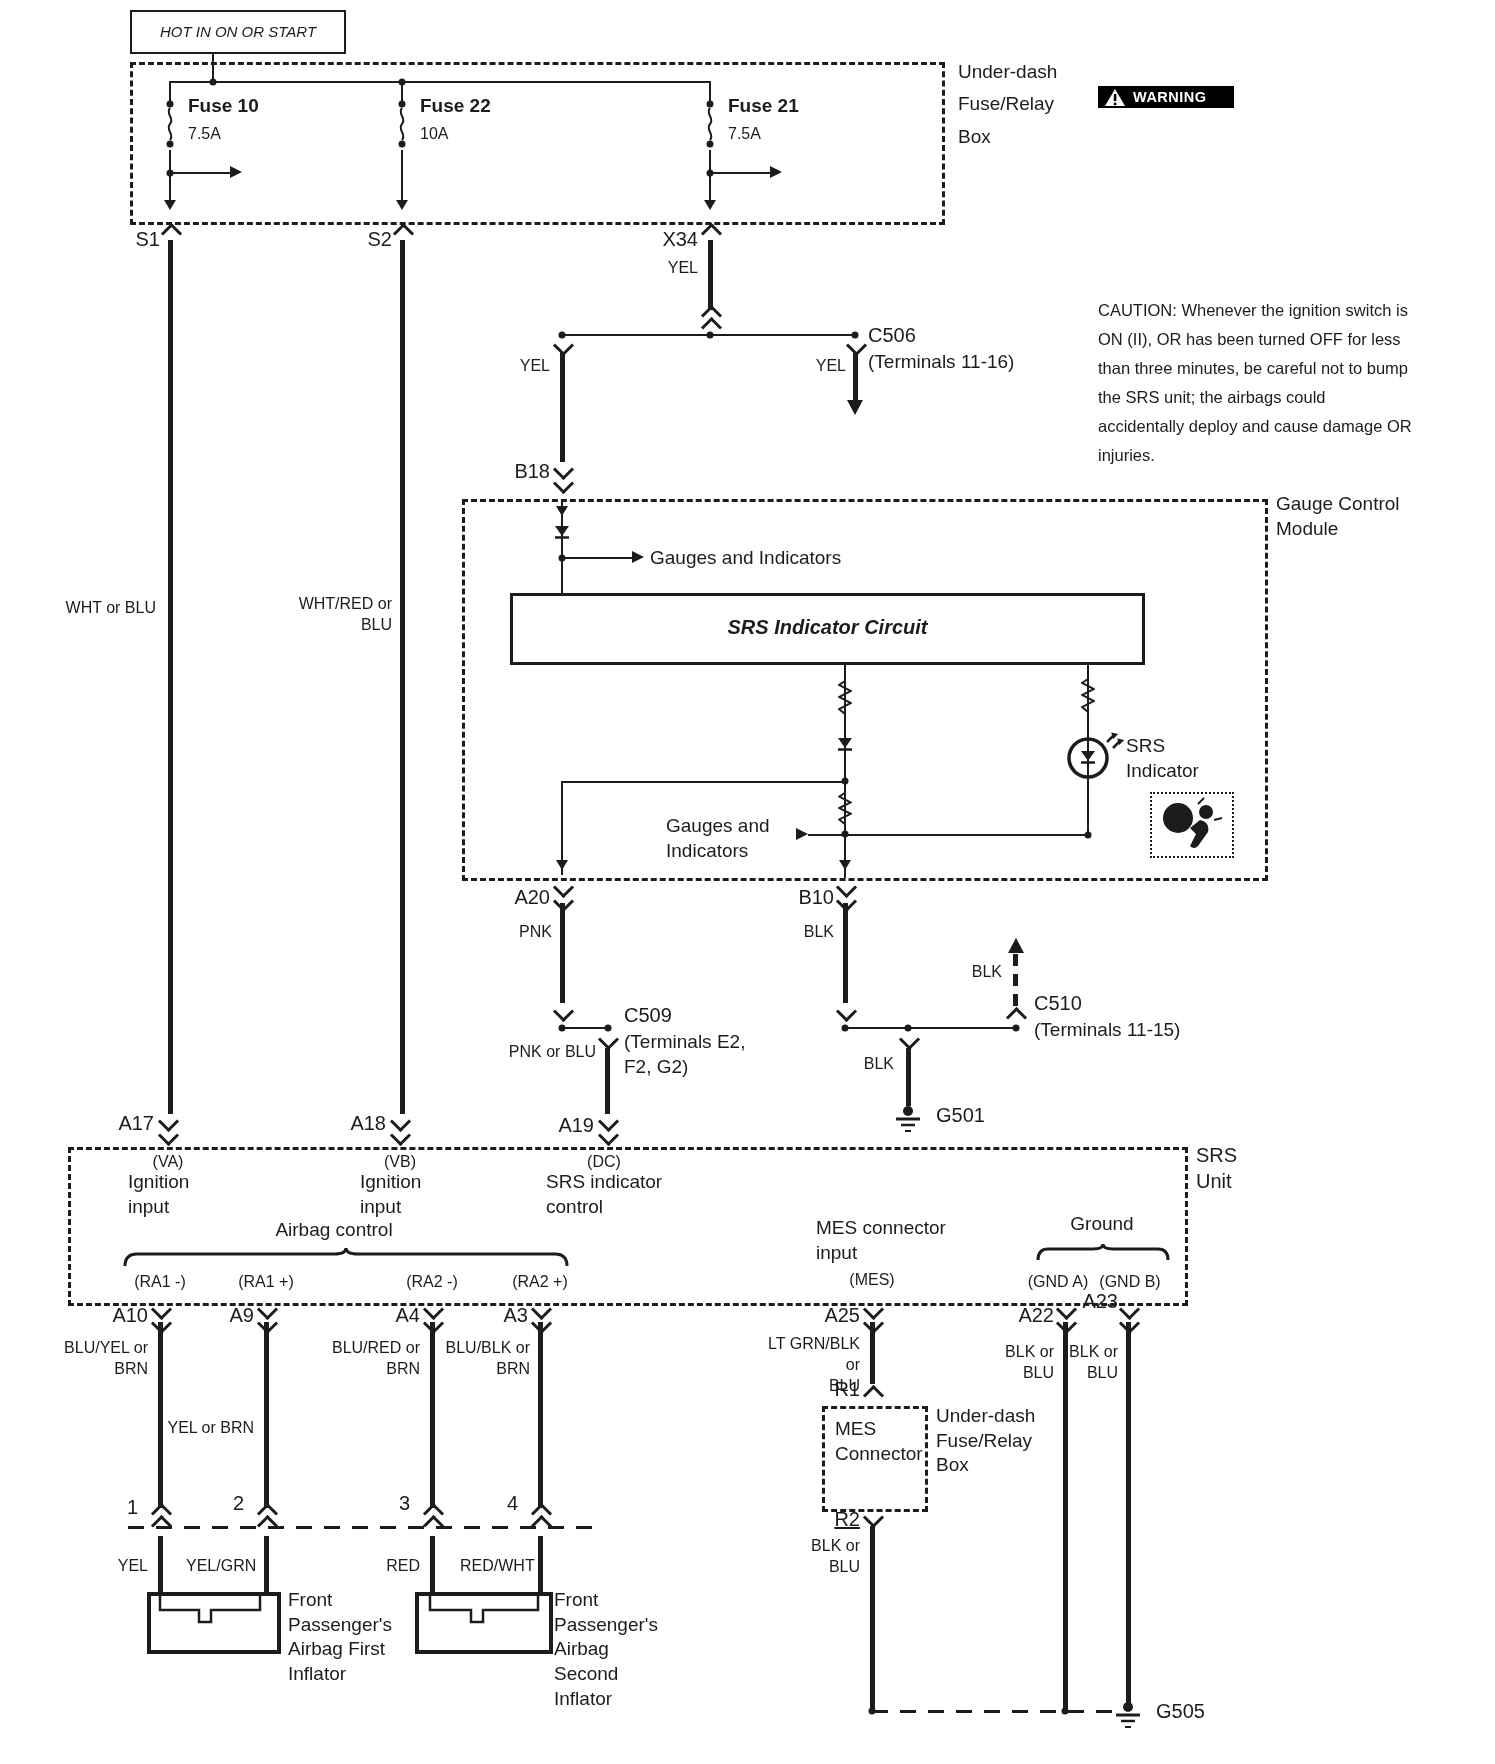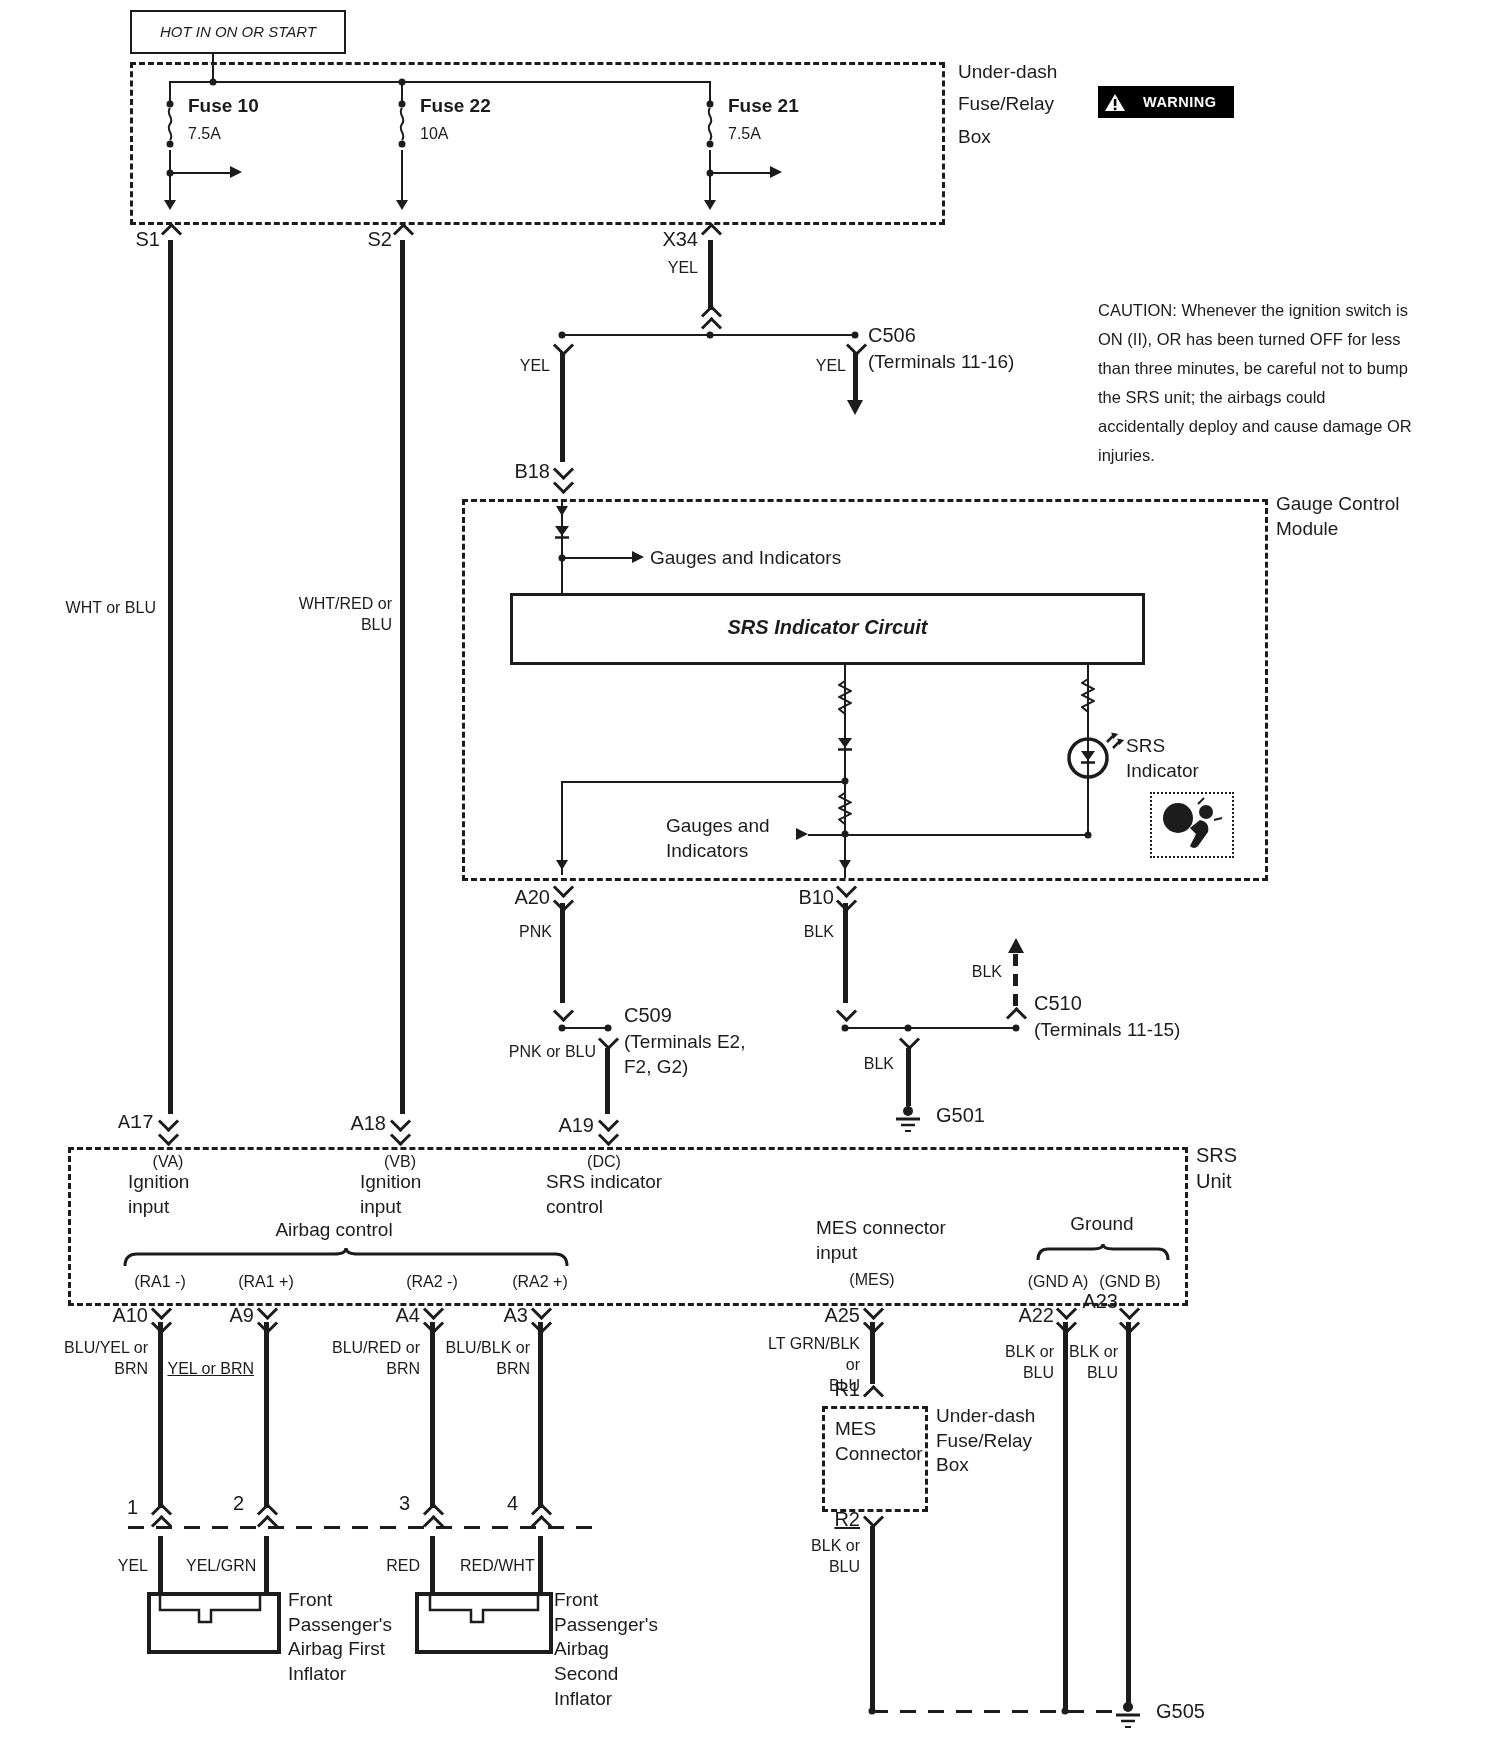--- a/index.html
+++ b/index.html
@@ -16,21 +16,21 @@
   .dot{position:absolute;width:7px;height:7px;border-radius:50%;background:#1c1c1c;transform:translate(-50%,-50%);}
   .c{position:absolute;width:12px;height:12px;border-left:3.5px solid #1c1c1c;border-top:3.5px solid #1c1c1c;}
   .cu{transform:rotate(45deg);}   
   .cd{transform:rotate(-135deg);} 
   .ar{position:absolute;width:0;height:0;border-top:6.5px solid transparent;border-bottom:6.5px solid transparent;border-left:12px solid #1c1c1c;}
   .ad{position:absolute;width:0;height:0;border-left:6px solid transparent;border-right:6px solid transparent;border-top:10px solid #1c1c1c;}
   .adb{position:absolute;width:0;height:0;border-left:8px solid transparent;border-right:8px solid transparent;border-top:15px solid #1c1c1c;}
   .aub{position:absolute;width:0;height:0;border-left:8px solid transparent;border-right:8px solid transparent;border-bottom:15px solid #1c1c1c;}
   .dl{position:absolute;height:2.5px;background:repeating-linear-gradient(to right,#1c1c1c 0 16px,transparent 16px 28px);}
   .dlv{position:absolute;width:5px;background:repeating-linear-gradient(to bottom,#1c1c1c 0 12px,transparent 12px 20px);}
-  .warnbar{position:absolute;left:1098px;top:86px;width:136px;height:32px;background:#000;display:flex;align-items:center;gap:17px;padding-left:6px;box-sizing:border-box;}
+  .warnbar{position:absolute;left:1098px;top:86px;width:136px;height:22px;background:#000;display:flex;align-items:center;gap:7px;padding-left:6px;box-sizing:border-box;}
   .warnbar span{color:#fff;font-size:14.5px;font-weight:bold;letter-spacing:.5px;}
   .para{position:absolute;width:316px;font-size:16.5px;line-height:29px;}
   .iconbox{position:absolute;border:2.5px dotted #1c1c1c;}
   svg{position:absolute;}
 </style>
 </head>
 <body>
 
 <div id="diagram">
 
@@ -239,21 +239,21 @@
   <i class="dlv" style="left:1013.3px;top:954px;height:56px;"></i>
   <i class="aub" style="left:1008px;top:938px;"></i>
   <div class="l rt" style="left:958px;top:962px;width:44px;">BLK</div>
   <div class="l t" style="left:1034px;top:990px;">C510</div>
   <div class="l b" style="left:1034px;top:1018px;">(Terminals 11-15)</div>
 
   <i class="w" style="left:167.5px;top:240px;width:5px;height:874px;"></i>
   <div class="l rt" style="left:44px;top:598px;width:112px;">WHT or BLU</div>
   <i class="c cd" style="left:161px;top:1114px;"></i>
   <i class="c cd" style="left:161px;top:1128px;"></i>
-  <div class="l t rt" style="left:106px;top:1110px;width:48px;font-family:Liberation Mono, monospace;">A17</div>
+  <div class="l t rt" style="left:106px;top:1110px;width:48px;">A17</div>
 
   <i class="w" style="left:399.5px;top:240px;width:5px;height:874px;"></i>
   <div class="l rt" style="left:280px;top:594px;width:112px;">WHT/RED or
 BLU</div>
   <i class="c cd" style="left:393px;top:1114px;"></i>
   <i class="c cd" style="left:393px;top:1128px;"></i>
   <div class="l t rt" style="left:338px;top:1110px;width:48px;">A18</div>
 
   <div class="dbox" style="left:68px;top:1147px;width:1114px;height:153px;"></div>
   <div class="l t" style="left:1196px;top:1142px;">SRS
@@ -297,21 +297,21 @@
   <i class="w" style="left:157.5px;top:1322px;width:5px;height:186px;"></i>
   <div class="l t rt" style="left:108px;top:1494px;width:30px;">1</div>
   <i class="c cu" style="left:154px;top:1506px;"></i>
   <i class="c cu" style="left:154px;top:1518px;"></i>
   <div class="l rt" style="left:104px;top:1556px;width:44px;">YEL</div>
   <i class="w" style="left:157.5px;top:1536px;width:5px;height:56px;"></i>
 
   <i class="c cd" style="left:260px;top:1302px;"></i>
   <i class="c cd" style="left:260px;top:1316px;"></i>
   <div class="l t rt" style="left:204px;top:1302px;width:50px;">A9</div>
-  <div class="l rt" style="left:162px;top:1359px;width:92px;text-decoration:underline;">YEL or BRN</div>
+  <div class="l rt" style="left:162px;top:1418px;width:92px;">YEL or BRN</div>
   <i class="w" style="left:263.5px;top:1322px;width:5px;height:186px;"></i>
   <div class="l t rt" style="left:214px;top:1490px;width:30px;">2</div>
   <i class="c cu" style="left:260px;top:1506px;"></i>
   <i class="c cu" style="left:260px;top:1518px;"></i>
   <div class="l" style="left:186px;top:1556px;">YEL/GRN</div>
   <i class="w" style="left:263.5px;top:1536px;width:5px;height:56px;"></i>
 
   <i class="c cd" style="left:426px;top:1302px;"></i>
   <i class="c cd" style="left:426px;top:1316px;"></i>
   <div class="l t rt" style="left:370px;top:1302px;width:50px;">A4</div>

